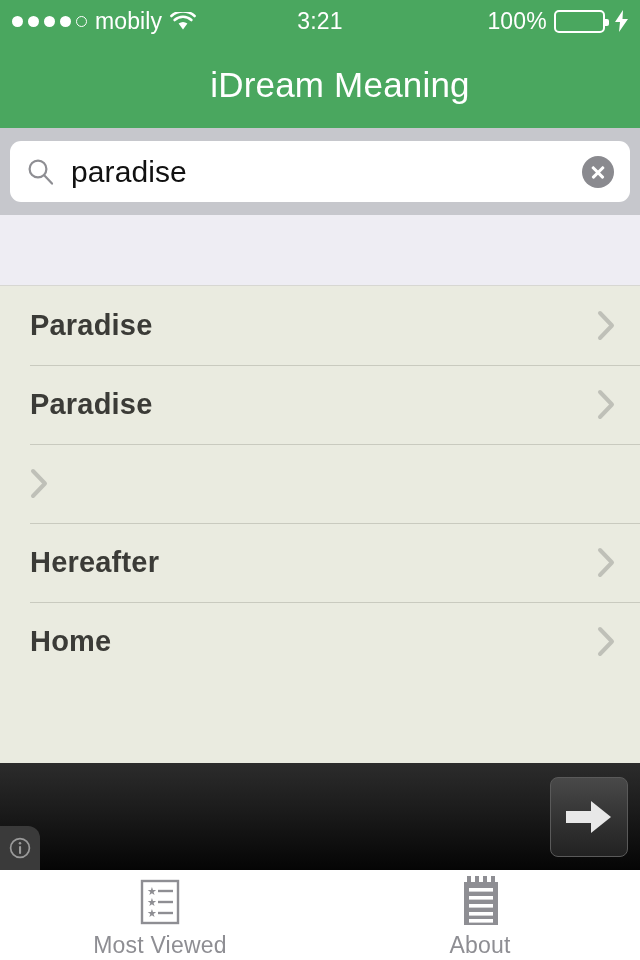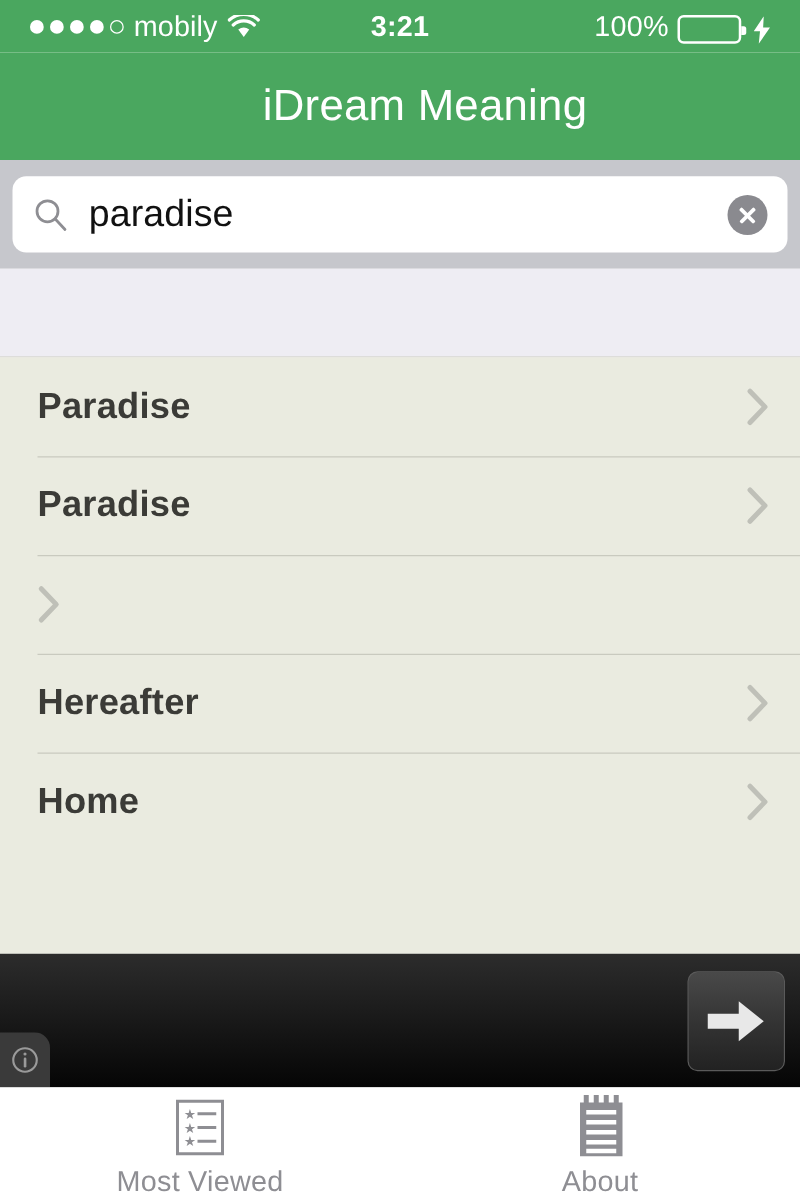--- a/index.html
+++ b/index.html
@@ -24,38 +24,38 @@
   
   .statusbar {
     position: absolute;
     top: 0; left: 0;
     width: 640px;
     height: 42px;
     background: #4aa75f;
     color: #ffffff;
     display: flex;
     align-items: center;
-    padding: 0 24px;
+    padding: 0 12px;
   }
   .sb-left {
     display: flex;
     align-items: center;
     gap: 8px;
     flex: 1 1 0;
   }
   .sb-center {
     flex: 0 0 auto;
     font-size: 23px;
-    font-weight: bold;
+    font-weight: normal;
     letter-spacing: 0.2px;
   }
   .sb-right {
     flex: 1 1 0;
     display: flex;
-    align-items: flex-end;
+    align-items: center;
     justify-content: flex-end;
     gap: 7px;
   }
   .dots { display: flex; align-items: center; gap: 5px; }
   .dot {
     width: 11px; height: 11px;
     border-radius: 50%;
     background: #ffffff;
   }
   .dot.empty {

